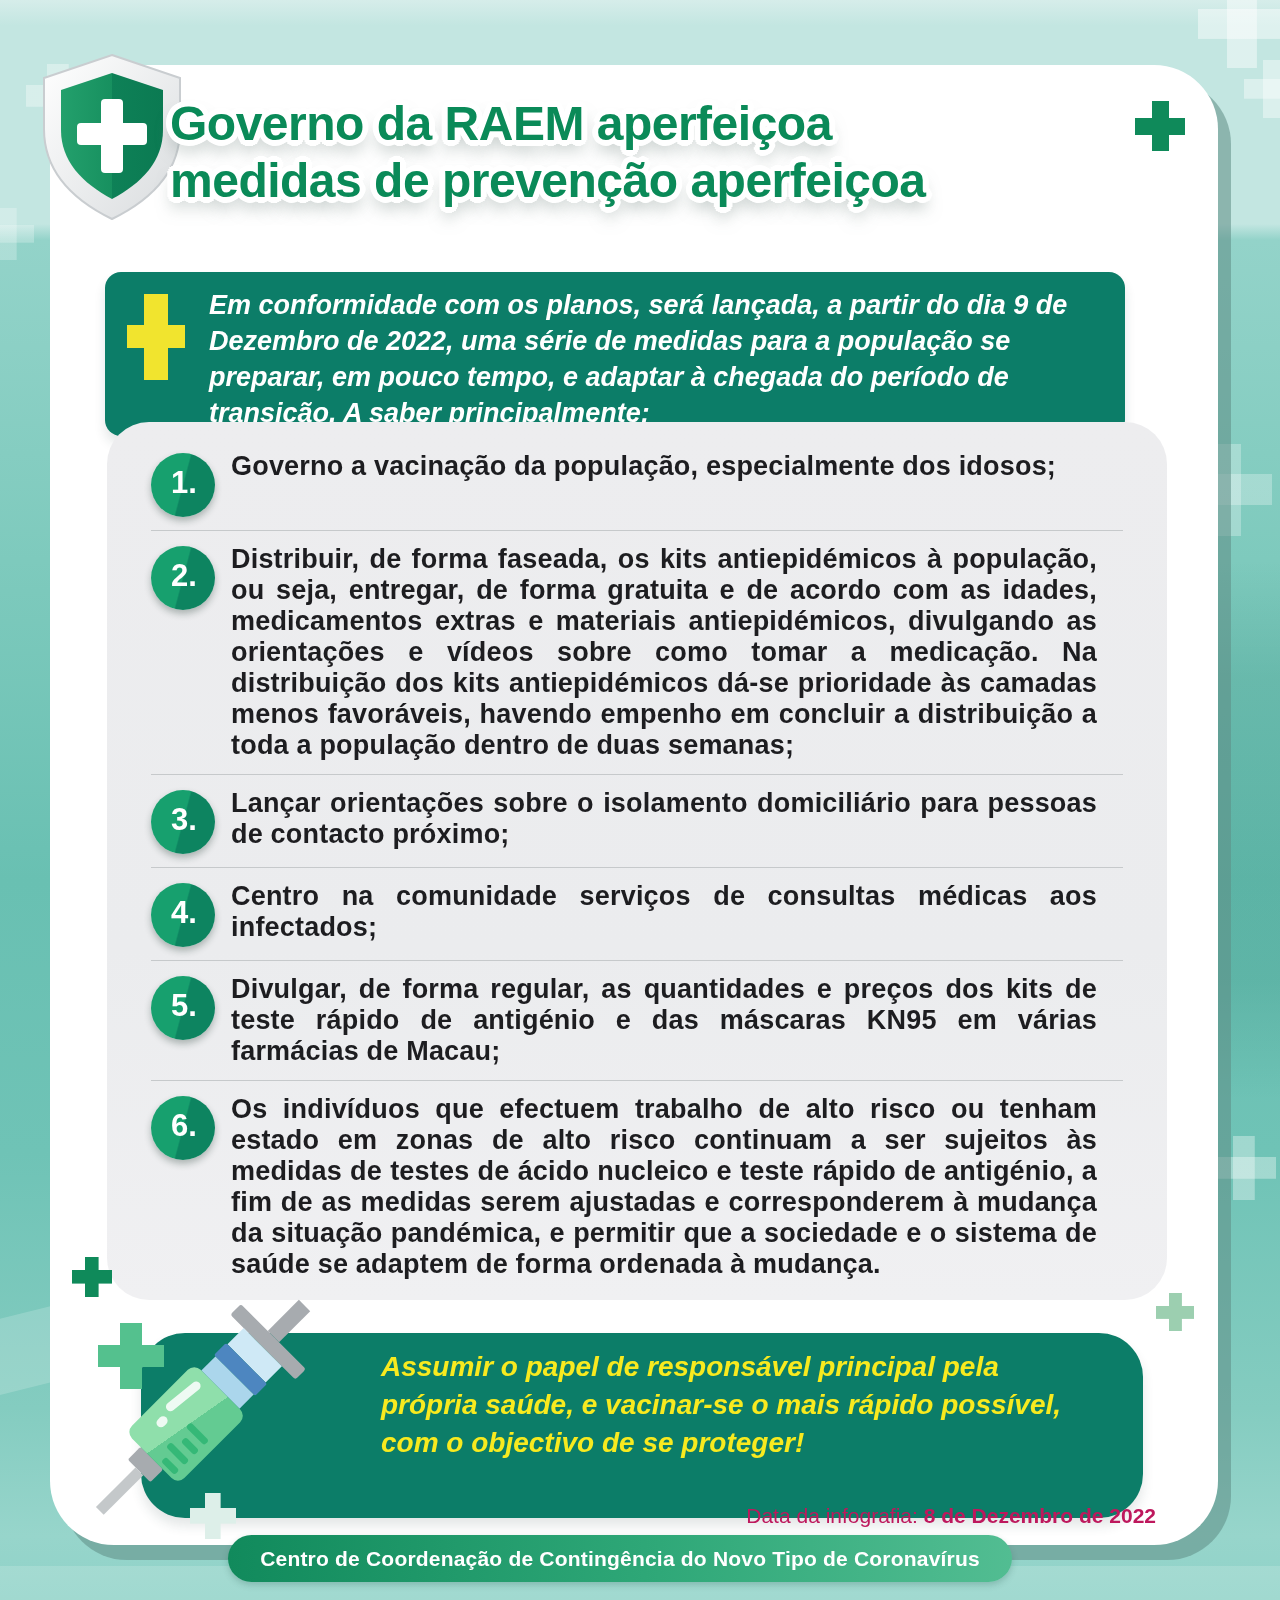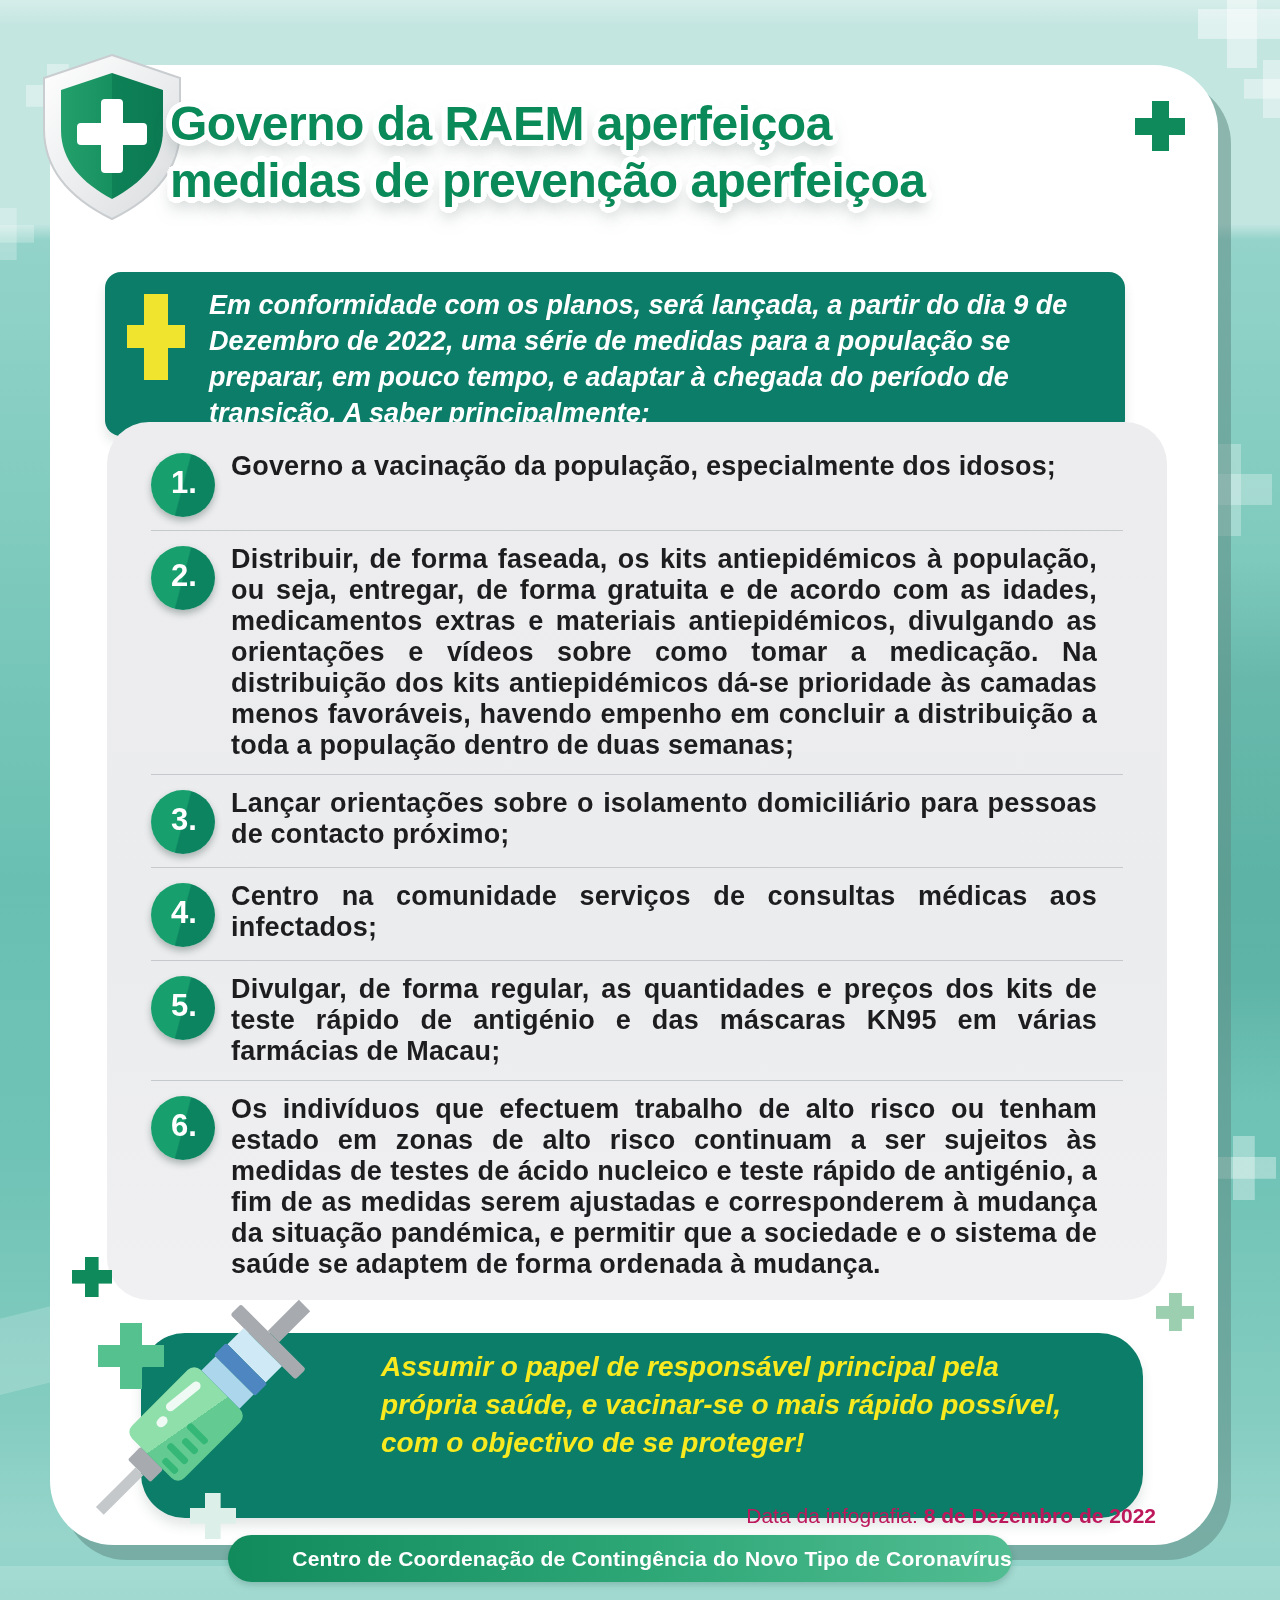--- a/index.html
+++ b/index.html
@@ -78,21 +78,21 @@
   .s-tick{position:absolute;right:9px;height:7px;border-radius:3px;background:#35b877;}
   .s-hub{width:32px;height:19px;background:#a7abaf;border-radius:2px;}
   .s-needle{width:11px;height:58px;background:#c4c8ca;}
 
   .date-line{position:absolute;right:62px;top:1424px;font-size:21px;color:#be185d;margin-top:15px;}
   .date-line .lbl{font-weight:normal;}
   .date-line .val{font-weight:bold;}
 
   .footer-pill{position:absolute;left:228px;top:1535px;width:784px;height:47px;border-radius:24px;
     background:linear-gradient(90deg,#118a5c 0%,#2fa878 55%,#52bd92 100%);
-    display:flex;align-items:center;justify-content:flex-end;
+    display:flex;align-items:center;justify-content:center;
     color:#ffffff;font-weight:bold;font-size:21px;letter-spacing:.2px;
     box-shadow:0 3px 6px rgba(40,90,80,.25);}
 </style>
 </head>
 <body>
 
 <div class="canvas">
 
   <div class="shade-right"></div>
   <div class="band-bottom"></div>

